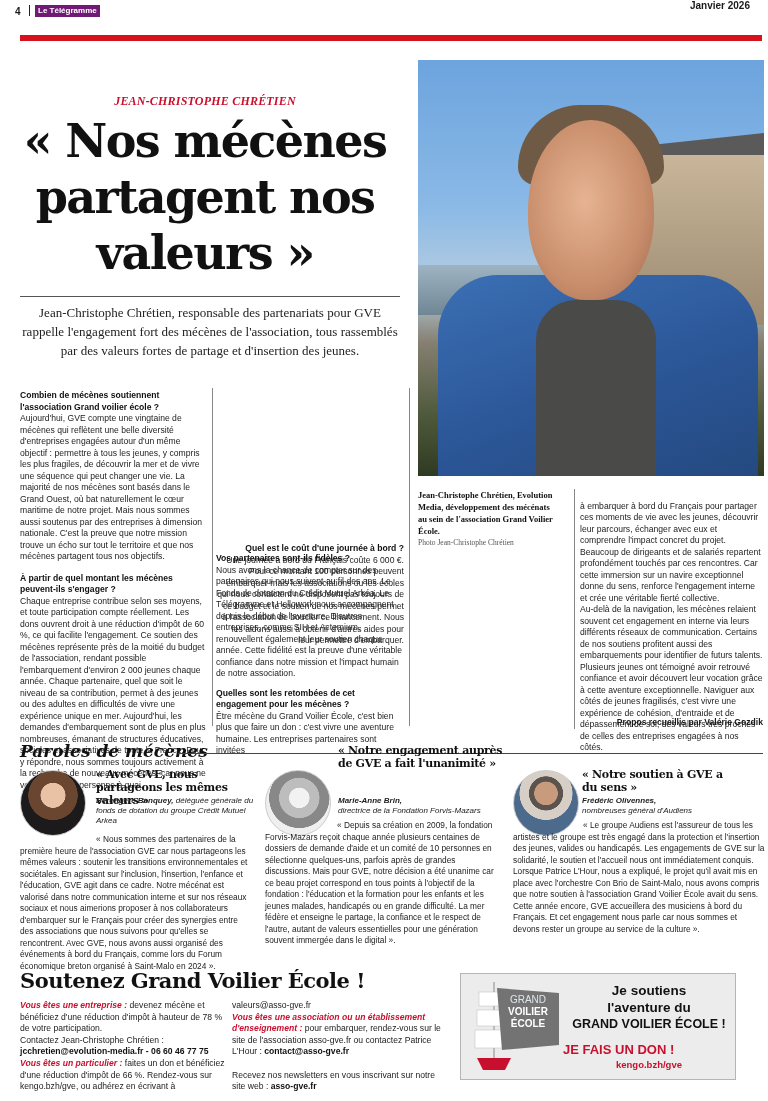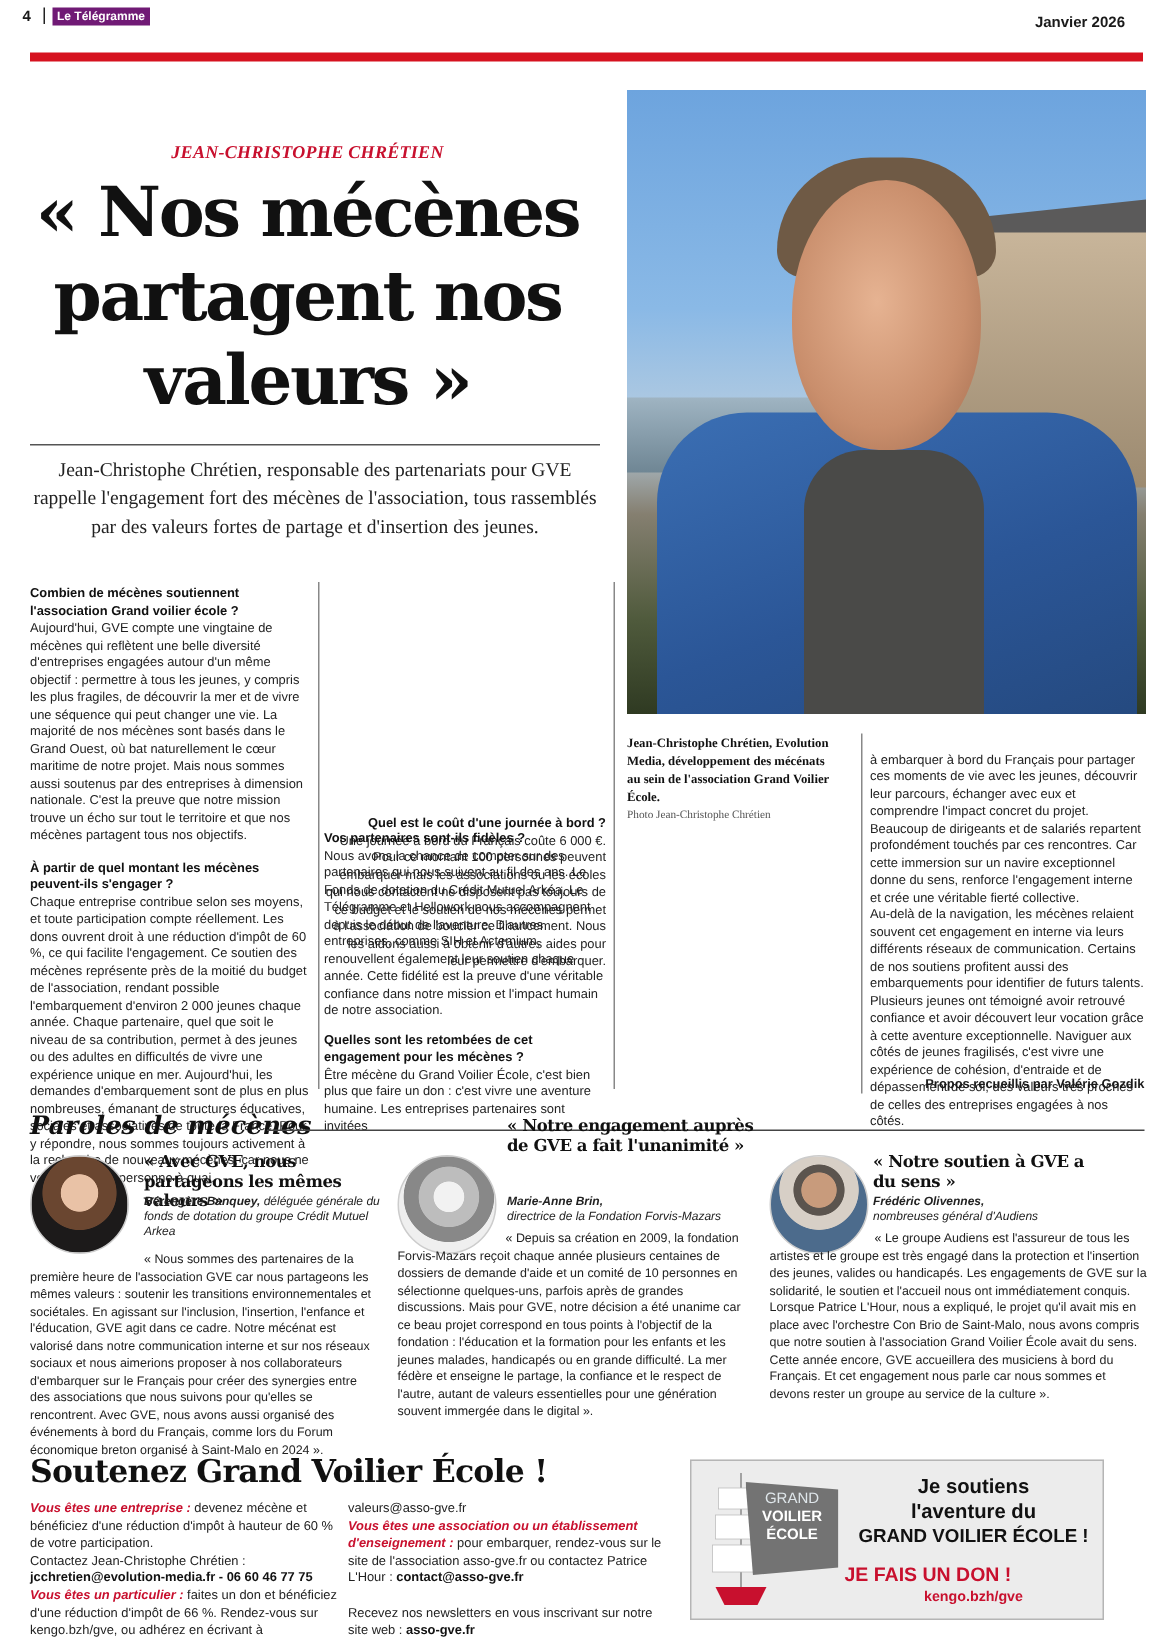--- a/index.html
+++ b/index.html
@@ -5,21 +5,21 @@
   * { box-sizing: border-box; margin: 0; padding: 0; }
   html, body { width: 768px; height: 1101px; background: #ffffff; overflow: hidden; }
   body { position: relative; font-family: "Liberation Sans", sans-serif; color: #1a1a1a; }
 
   
   .hdr { position: absolute; left: 0; top: 0; width: 768px; height: 44px; }
   .hdr .pageno { position: absolute; left: 15px; top: 6px; font: bold 10px "Liberation Sans", sans-serif; }
   .hdr .sep { position: absolute; left: 29px; top: 5px; width: 1px; height: 11px; background: #222; }
   .hdr .logo { position: absolute; left: 35px; top: 5px; height: 12px; padding: 0 3px; background: #701a75; color: #fff; font: bold 8px "Liberation Sans", sans-serif; line-height: 12px; white-space: nowrap; }
   .hdr .title { position: absolute; left: 0; width: 768px; top: 9px; text-align: center; color: #c8102e; font: bold 22px "Liberation Serif", serif; letter-spacing: -0.3px; }
-  .hdr .date { position: absolute; right: 18px; top: 10px; font: bold 10px "Liberation Sans", sans-serif; text-align: right; }
+  .hdr .date { position: absolute; right: 18px; top: 0; font: bold 10px "Liberation Sans", sans-serif; text-align: right; }
   .hdr .bar { position: absolute; left: 20px; top: 35px; width: 742px; height: 6px; background: #d6121f; }
 
   
   .kicker { position: absolute; left: 0; width: 410px; top: 94px; text-align: center; color: #c8102e; font: italic bold 12px "Liberation Serif", serif; letter-spacing: 0.2px; }
   .headline { position: absolute; left: 0; width: 410px; top: 113px; text-align: center; font: 900 46px/56px "DejaVu Serif", serif; font-weight: bold; letter-spacing: -1.6px; color: #111; }
   .rule-top { position: absolute; left: 20px; top: 296px; width: 380px; height: 1px; background: #555; }
   .chapo { position: absolute; left: 20px; width: 380px; top: 303px; text-align: center; font: 13px/19px "Liberation Serif", serif; color: #222; }
 
   
   .photo { position: absolute; left: 418px; top: 60px; width: 346px; height: 416px; overflow: hidden;
@@ -170,21 +170,21 @@
 <div class="avatar av3"></div>
 <div class="pq-title" style="left:582px;top:768px;width:150px;">« Notre soutien à GVE a du sens »</div>
 <div class="pq-who" style="left:582px;top:796px;width:180px;">
   <b>Frédéric Olivennes,</b><br>
   <span>nombreuses général d'Audiens</span>
 </div>
 <div class="pq-text" style="left:513px;top:820px;width:252px;text-indent:70px;">« Le groupe Audiens est l'assureur de tous les artistes et le groupe est très engagé dans la protection et l'insertion des jeunes, valides ou handicapés. Les engagements de GVE sur la solidarité, le soutien et l'accueil nous ont immédiatement conquis. Lorsque Patrice L'Hour, nous a expliqué, le projet qu'il avait mis en place avec l'orchestre Con Brio de Saint-Malo, nous avons compris que notre soutien à l'association Grand Voilier École avait du sens. Cette année encore, GVE accueillera des musiciens à bord du Français. Et cet engagement nous parle car nous sommes et devons rester un groupe au service de la culture ».</div>
 
 <h2 class="sup-title">Soutenez Grand Voilier École !</h2>
 <div class="sup-col sup1">
-  <span class="red">Vous êtes une entreprise :</span><span> devenez mécène et bénéficiez d'une réduction d'impôt à hauteur de 60 % de votre participation.</span><br>
+  <span class="red">Vous êtes une entreprise :</span><span> devenez mécène et bénéficiez d'une réduction d'impôt à hauteur de 78 % de votre participation.</span><br>
   <span>Contactez Jean-Christophe Chrétien :</span><br>
   <b>jcchretien@evolution-media.fr - 06 60 46 77 75</b><br>
   <span class="red">Vous êtes un particulier :</span><span> faites un don et bénéficiez d'une réduction d'impôt de 66 %. Rendez-vous sur kengo.bzh/gve, ou adhérez en écrivant à</span>
 </div>
 <div class="sup-col sup2">
   <span>valeurs@asso-gve.fr</span><br>
   <span class="red">Vous êtes une association ou un établissement d'enseignement :</span><span> pour embarquer, rendez-vous sur le site de l'association asso-gve.fr ou contactez Patrice L'Hour : </span><b>contact@asso-gve.fr</b><br><br>
   <span>Recevez nos newsletters en vous inscrivant sur notre site web : </span><b>asso-gve.fr</b>
 </div>
 

